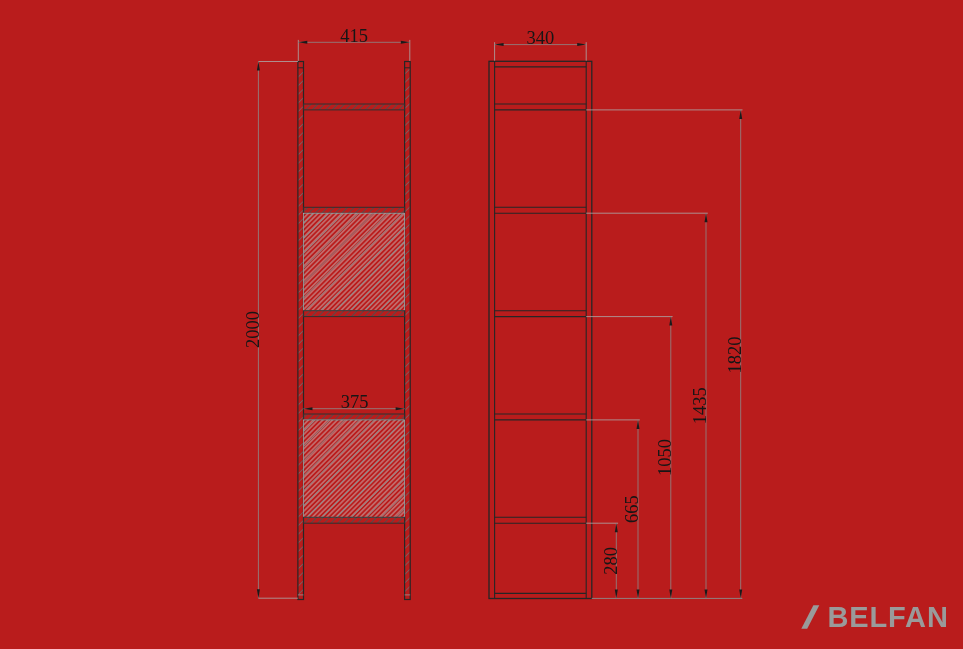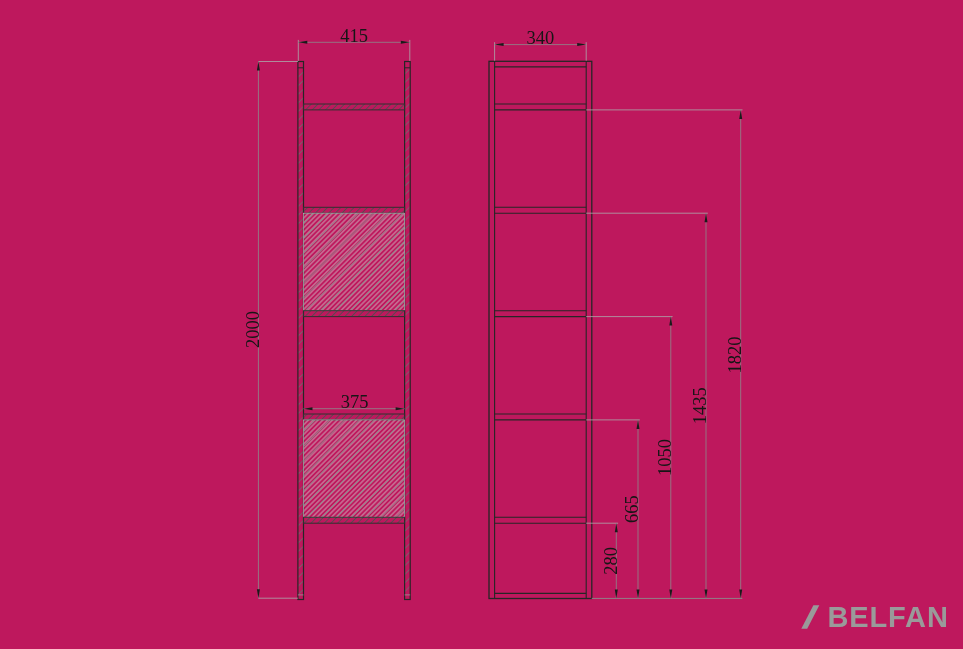--- a/index.html
+++ b/index.html
@@ -1,16 +1,16 @@
 <!DOCTYPE html>
 <html><head>
 <meta charset="utf-8">
 <style>
   html,body{margin:0;padding:0;background:#fff;}
-  .page{position:relative;width:963px;height:649px;background:#be185d;overflow:hidden;}
+  .page{position:relative;width:963px;height:649px;background:#b91c1c;overflow:hidden;}
   text{font-family:"Liberation Serif", serif;fill:#161616;}
 </style>
 </head>
 <body>
 <div class="page">
 <svg width="963" height="649" viewBox="0 0 963 649" xmlns="http://www.w3.org/2000/svg">
 <defs>
   <pattern id="hband" width="40" height="4.7" patternUnits="userSpaceOnUse" patternTransform="rotate(-45)">
     <line x1="0" y1="2.35" x2="40" y2="2.35" stroke="#4f4f4f" stroke-width="0.9"></line>
   </pattern>

